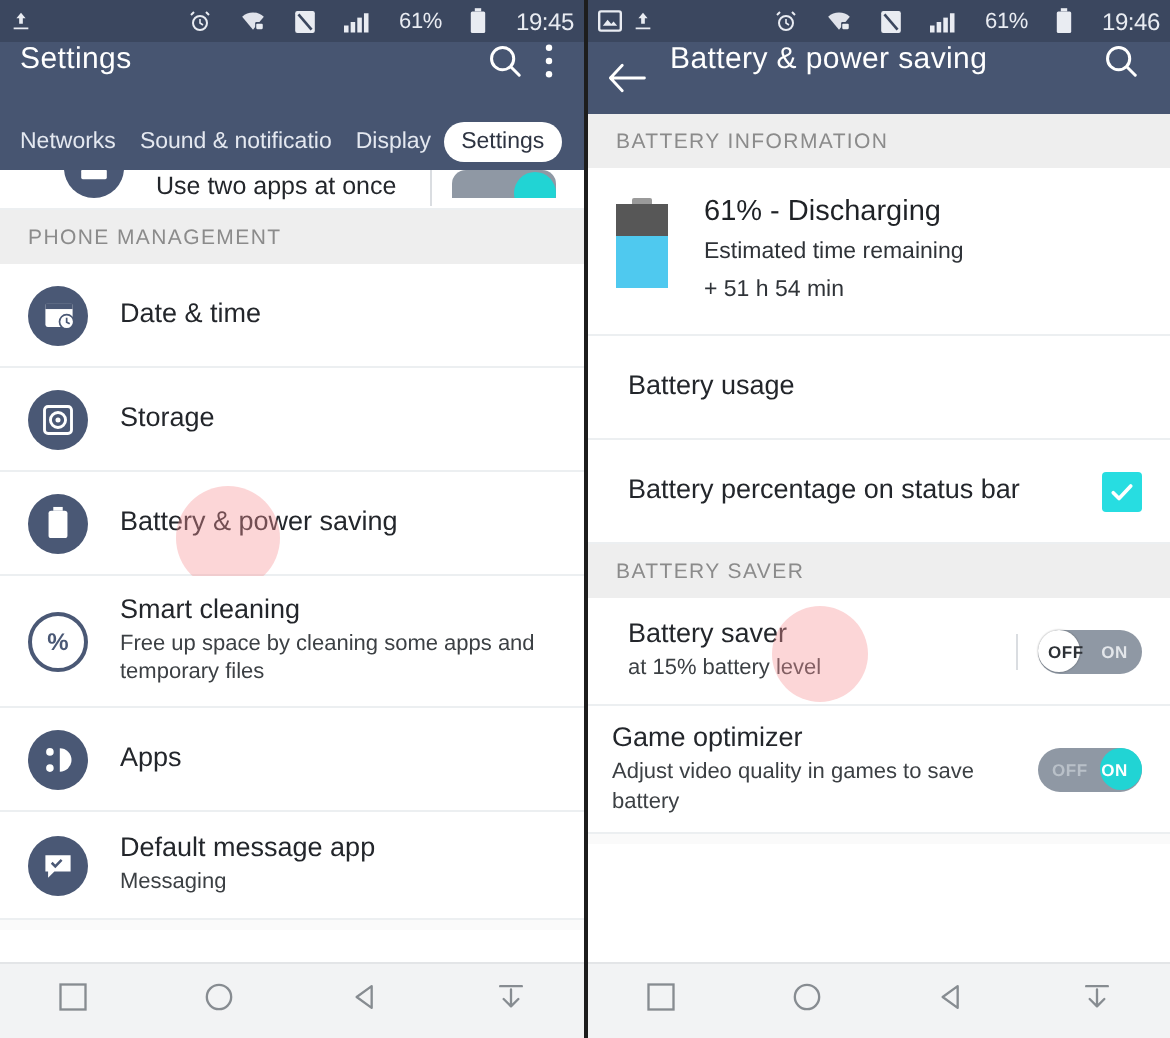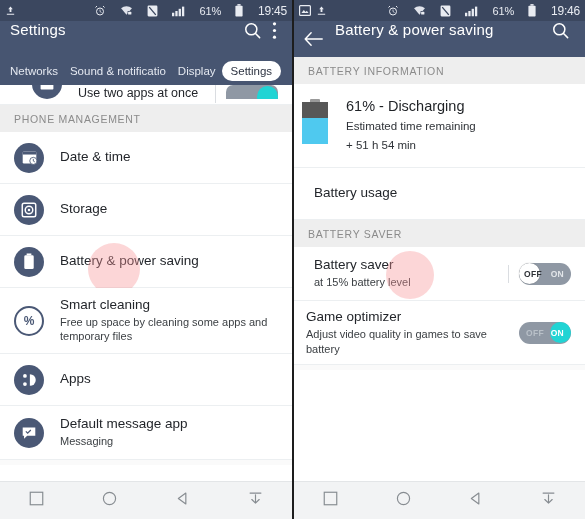--- a/index.html
+++ b/index.html
@@ -141,21 +141,21 @@
 
   
   .checkbox {
     width: 20px; height: 20px; border-radius: 2px;
     background: #27dde1;
     display: flex; align-items: center; justify-content: center;
     flex: 0 0 20px; cursor: pointer;
   }
 
   
-  .batt-row { display: flex; align-items: flex-start; padding: 13px 14px 14px 8px; border-bottom: 1px solid #eceff1; }
+  .batt-row { display: flex; align-items: flex-start; padding: 13px 14px 14px 14px; border-bottom: 1px solid #eceff1; }
   .batt-graphic { width: 26px; flex: 0 0 26px; margin-right: 18px; position: relative; padding-top: 2px;}
   .batt-cap { width: 10px; height: 3px; background: #9a9a9a; margin: 0 auto; border-radius: 1px 1px 0 0; }
   .batt-body { width: 26px; height: 42px; background: #4fc9ef; position: relative; overflow: hidden; }
   .batt-used { position: absolute; top: 0; left: 0; right: 0; height: 39%; background: #575757; }
   .batt-txt-main { font-size: 14.5px; color: #1f2226; line-height: 1.3; }
   .batt-txt-sub { font-size: 11.5px; color: #2f3338; line-height: 1.45; margin-top: 2px; }
 
   
   .tap {
     position: absolute; border-radius: 50%;
@@ -468,20 +468,30 @@
           <div class="batt-txt-sub">+ 51 h 54 min</div>
         </div>
       </div>
 
       <div class="row" style="padding-left:20px;">
         <div class="row-text">
           <div class="row-title">Battery usage</div>
         </div>
       </div>
 
+      <div class="row" style="padding-left:20px;">
+        <div class="row-text">
+          <div class="row-title">Battery percentage on status bar</div>
+        </div>
+        <div class="checkbox">
+          <svg width="14" height="14" viewBox="0 0 16 16">
+              <path d="M3 8.4l3.3 3.3L13 4.6" fill="none" stroke="#fff" stroke-width="2.1" stroke-linecap="round" stroke-linejoin="round"></path>
+            </svg>
+        </div>
+      </div>
 
       <div class="section-head">BATTERY SAVER</div>
 
       <div class="row" style="padding-left:20px;min-height:54px;">
         <div class="row-text">
           <div class="row-title">Battery saver</div>
           <div class="row-sub">at 15% battery level</div>
         </div>
         <div class="divline"></div>
         <div class="toggle off">

